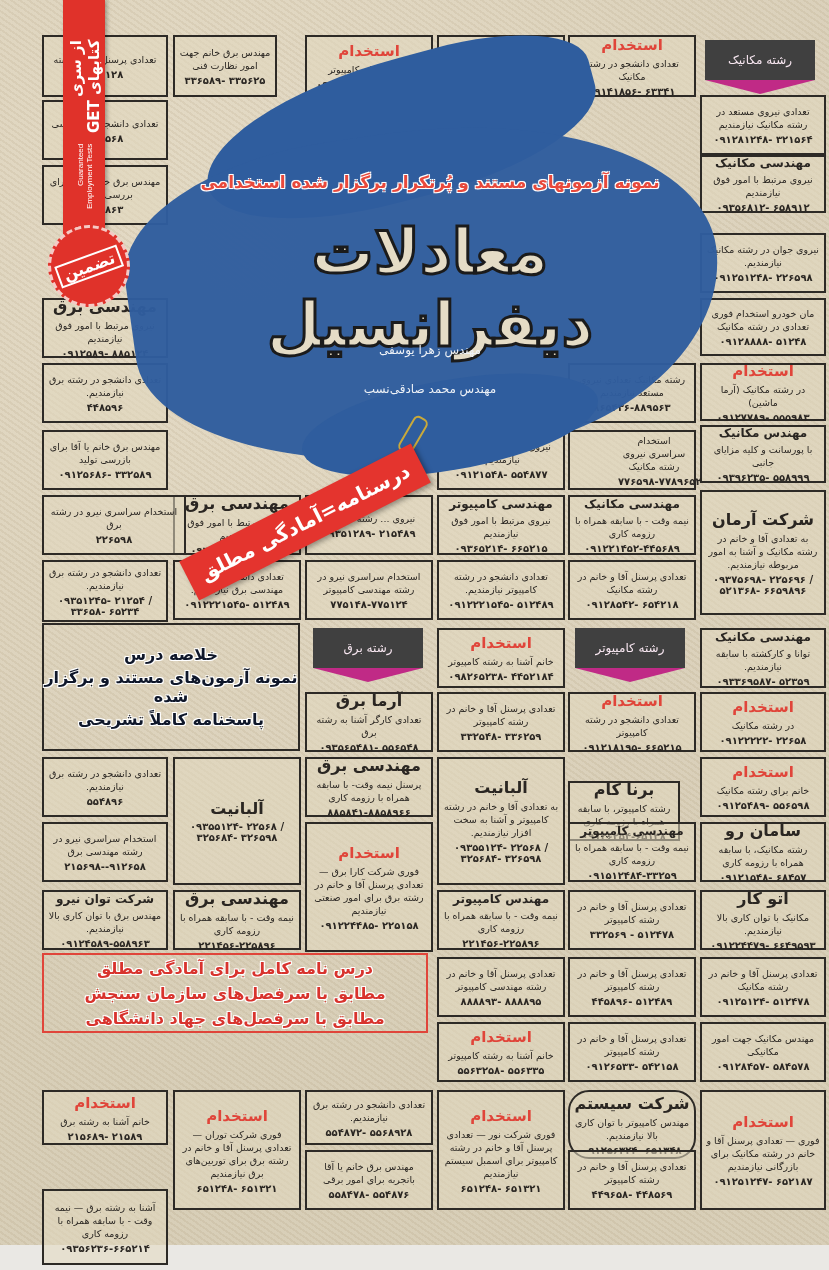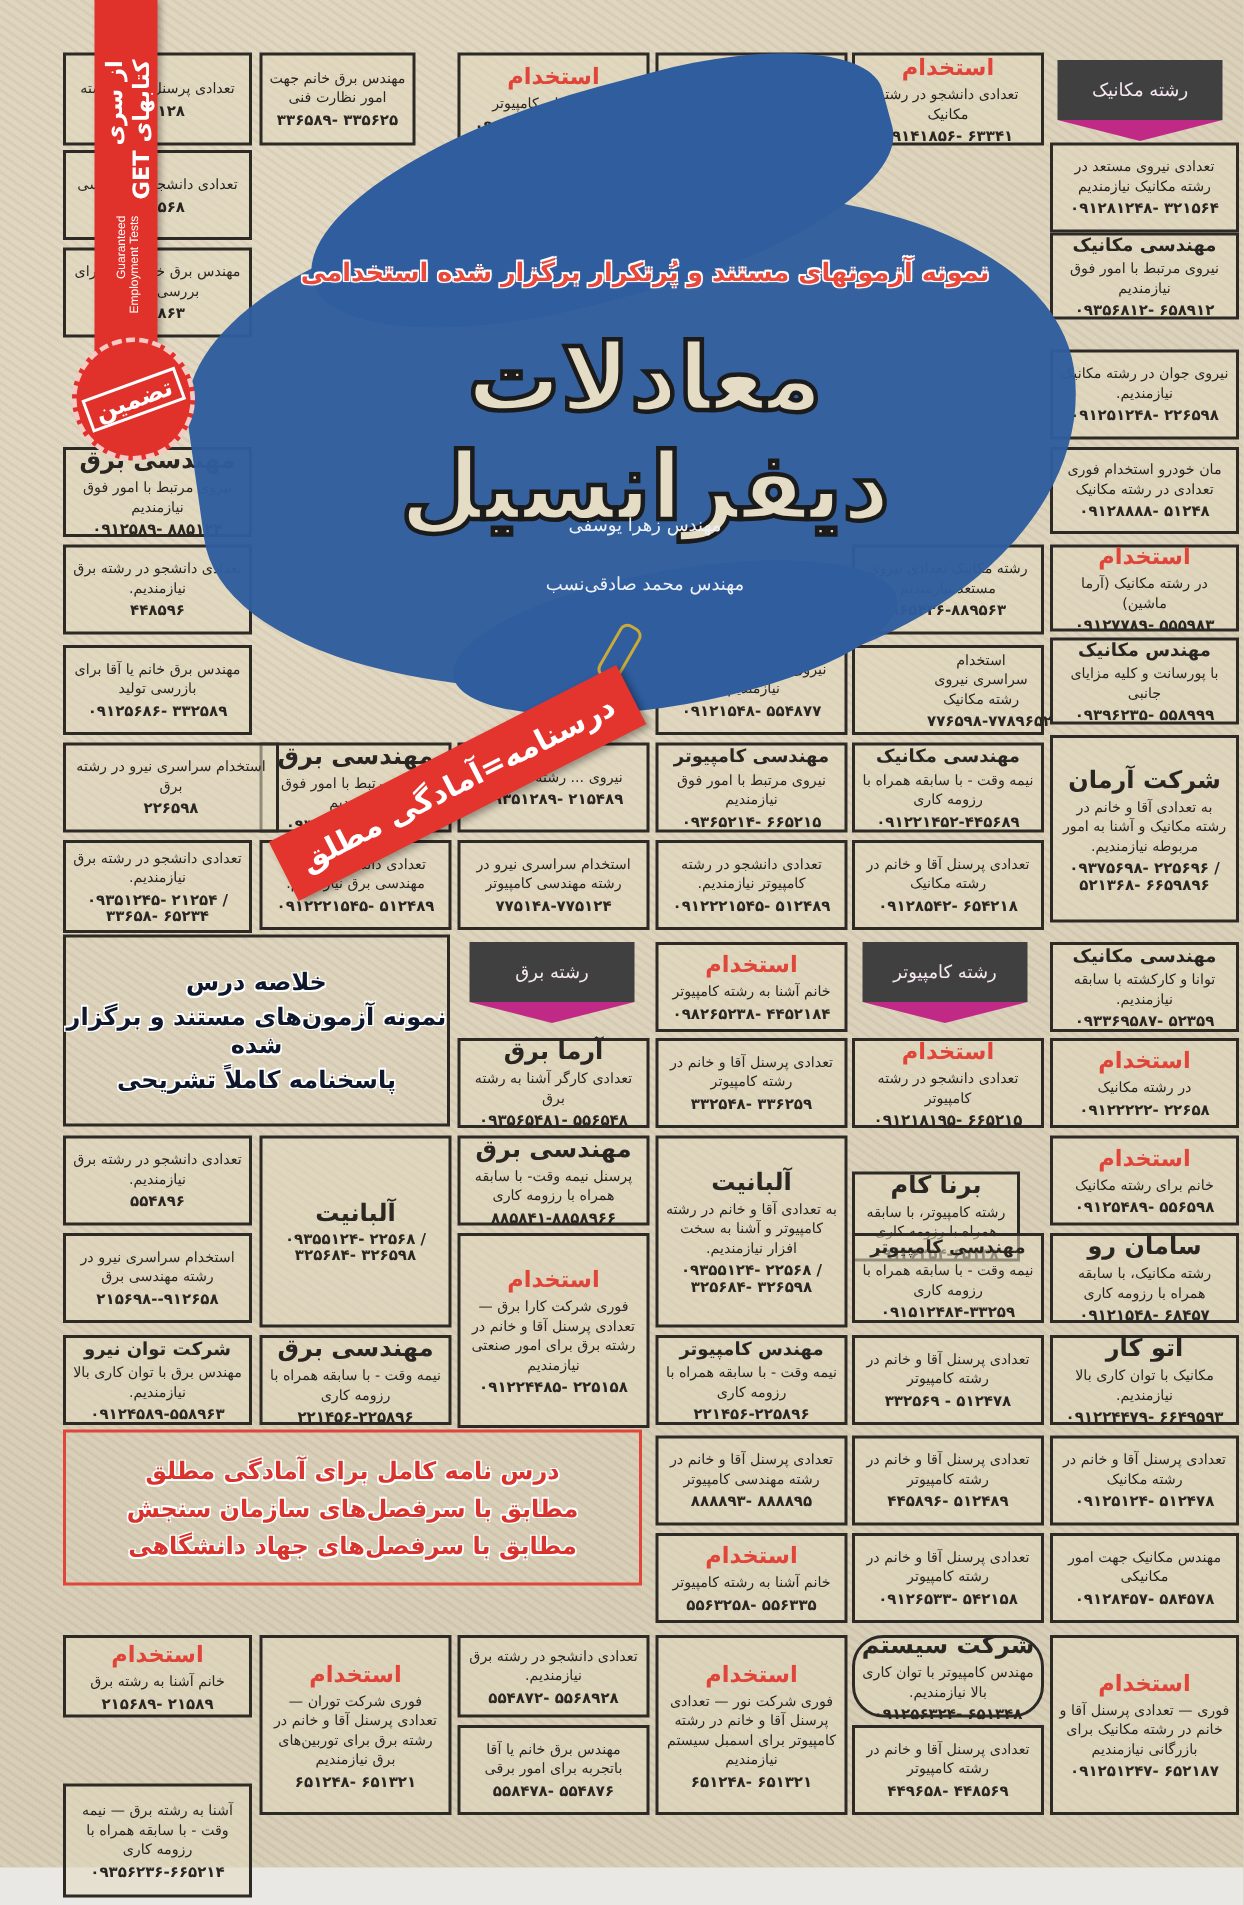--- a/index.html
+++ b/index.html
@@ -50,21 +50,21 @@
   .banner{position:absolute;left:175px;top:500px;width:260px;height:44px;background:#e4342e;
     transform:rotate(-27deg);color:#fff;font-weight:bold;font-size:20px;
     display:flex;align-items:center;justify-content:center;box-shadow:2px 3px 5px rgba(0,0,0,.35);}
   .clip{position:absolute;left:405px;top:415px;width:12px;height:36px;border:2px solid #c9a93a;
     border-radius:6px;transform:rotate(30deg);}
   .summary{position:absolute;left:42px;top:623px;width:258px;height:128px;
     border:2px solid #2d2a26;box-sizing:border-box;text-align:center;
     display:flex;flex-direction:column;justify-content:center;gap:4px;}
   .summary div{color:#0f172a;font-weight:bold;font-size:16px;
     text-shadow:1px 1px 0 #fff,-1px -1px 0 #fff,1px -1px 0 #fff,-1px 1px 0 #fff;}
-  .promo{position:absolute;left:42px;top:953px;width:386px;height:104px;
+  .promo{position:absolute;left:42px;top:953px;width:386px;height:80px;
     border:2px solid #e0453a;box-sizing:border-box;text-align:center;
     display:flex;flex-direction:column;justify-content:center;gap:6px;}
   .promo div{color:#d8332d;font-weight:bold;font-size:16px;
     text-shadow:1px 1px 0 #fff,-1px -1px 0 #fff,1px -1px 0 #fff,-1px 1px 0 #fff;}
 </style>
 </head>
 <body>
 
 <div class="paper"></div>
 <div class="bottom-strip"></div>
@@ -345,21 +345,21 @@
     </div>
     <div class="ad" style="left: 305px; top: 1150px; width: 128px; height: 60px;">
       <div class="t">مهندس برق خانم یا آقا باتجربه برای امور برقی</div>
       <div class="p">۵۵۸۴۷۸- ۵۵۴۸۷۶</div>
     </div>
     <div class="ad" style="left: 437px; top: 1090px; width: 128px; height: 120px;">
       <div class="h red">استخدام</div>
       <div class="t">فوری شرکت نور — تعدادی پرسنل آقا و خانم در رشته کامپیوتر برای اسمبل سیستم نیازمندیم</div>
       <div class="p">۶۵۱۲۴۸- ۶۵۱۳۲۱</div>
     </div>
-    <div class="ad" style="left: 568px; top: 1090px; width: 128px; height: 55px; border-radius: 21px;">
+    <div class="ad" style="left: 568px; top: 1090px; width: 128px; height: 69px; border-radius: 21px;">
       <div class="h big">شرکت سیستم</div>
       <div class="t">مهندس کامپیوتر با توان کاری بالا نیازمندیم.</div>
       <div class="p">۰۹۱۲۵۶۳۲۴- ۶۵۱۳۴۸</div>
     </div>
     <div class="ad" style="left: 568px; top: 1150px; width: 128px; height: 60px;">
       <div class="t">تعدادی پرسنل آقا و خانم در رشته کامپیوتر</div>
       <div class="p">۴۴۹۶۵۸- ۴۴۸۵۶۹</div>
     </div>
     <div class="ad" style="left: 700px; top: 1090px; width: 126px; height: 120px;">
       <div class="h red">استخدام</div>

